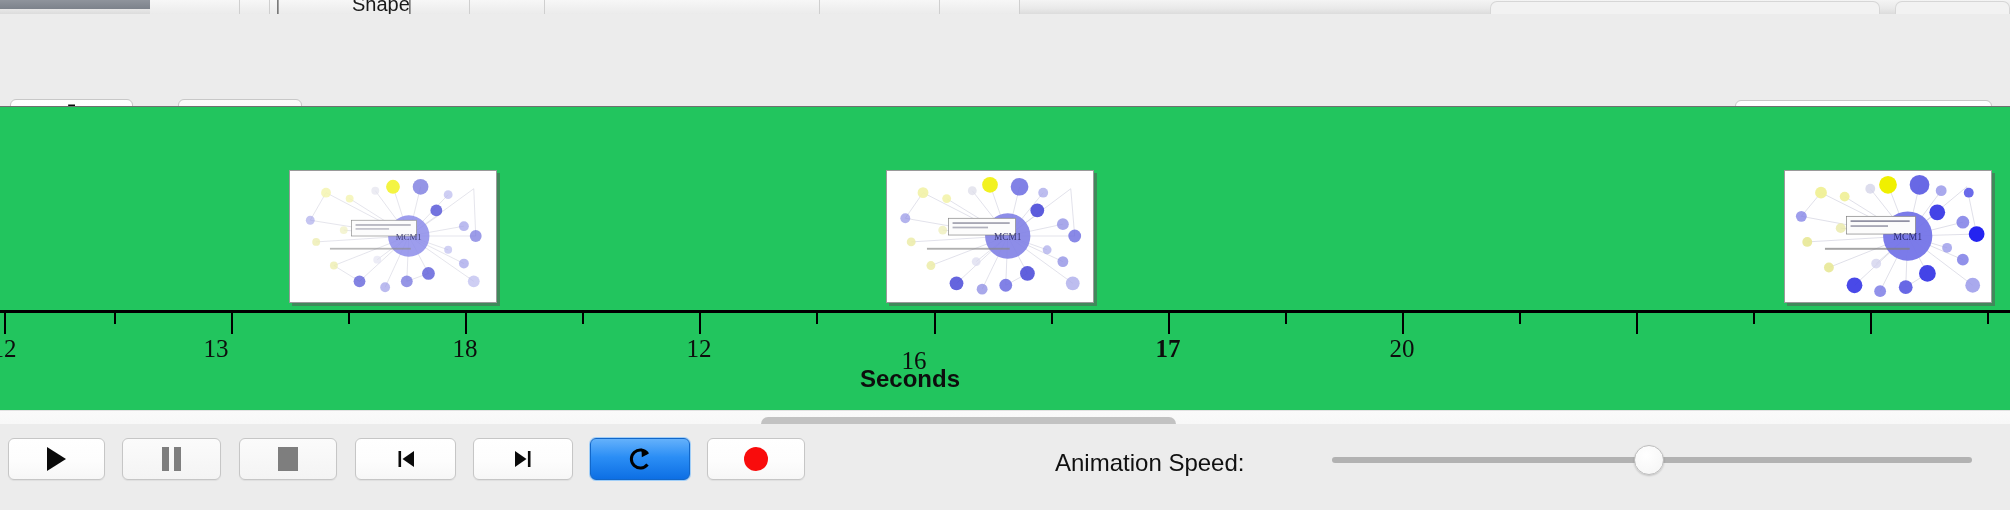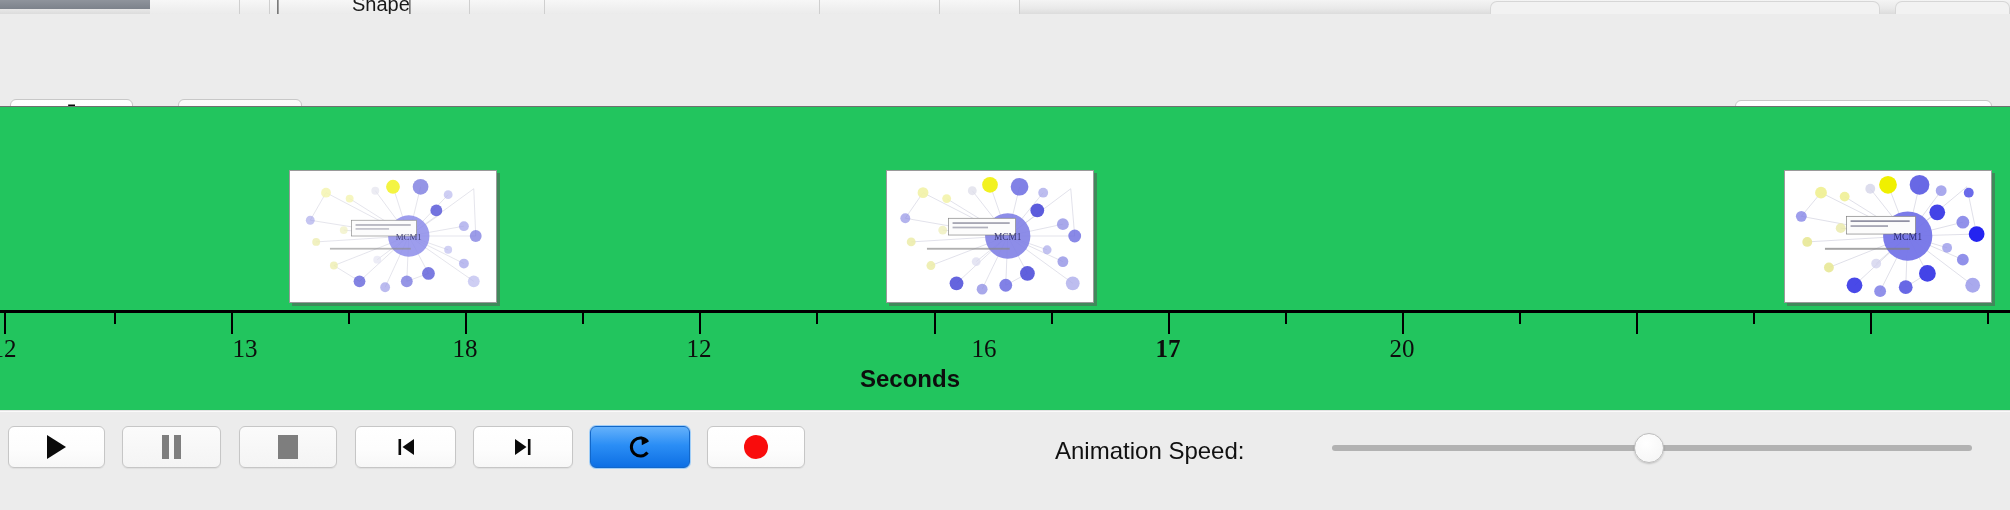--- a/index.html
+++ b/index.html
@@ -210,21 +210,21 @@
     left: 761px; top: 6px;
     width: 415px; height: 14px;
     background: #c2c2c2;
     border-radius: 7px;
     cursor: pointer;
   }
 
   
   .playbar {
     position: absolute;
-    left: 0; top: 412px;
+    left: 0; top: 424px;
     width: 2010px; height: 72px;
     background: #ececec;
   }
 
   .pbtn {
     position: absolute;
     top: 14px;
     height: 42px;
     border: 1px solid #c6c6c6;
     border-radius: 6px;
@@ -466,24 +466,24 @@
     <div class="tick major" style="left:1168px;"></div>
     <div class="tick minor" style="left:1285px;"></div>
     <div class="tick major" style="left:1402px;"></div>
     <div class="tick minor" style="left:1519px;"></div>
     <div class="tick major" style="left:1636px;"></div>
     <div class="tick minor" style="left:1753px;"></div>
     <div class="tick major" style="left:1870px;"></div>
     <div class="tick minor" style="left:1987px;"></div>
 
     <div class="tick-label" style="left:4px;">12</div>
-    <div class="tick-label" style="left:245px;">13</div>
+    <div class="tick-label" style="left:216px;">13</div>
     <div class="tick-label" style="left:465px;">18</div>
     <div class="tick-label" style="left:699px;">12</div>
-    <div class="tick-label" style="left:984px;">16</div>
+    <div class="tick-label" style="left:914px;margin-top:12px;">16</div>
     <div class="tick-label" style="left:1168px;font-weight:bold;">17</div>
     <div class="tick-label" style="left:1402px;">20</div>
 
     <div class="axis-title" style="left:910px;font-weight:bold;">Seconds</div>
   </div>
 
   <div class="hscroll-track">
     <div class="hscroll-thumb"></div>
   </div>
 

